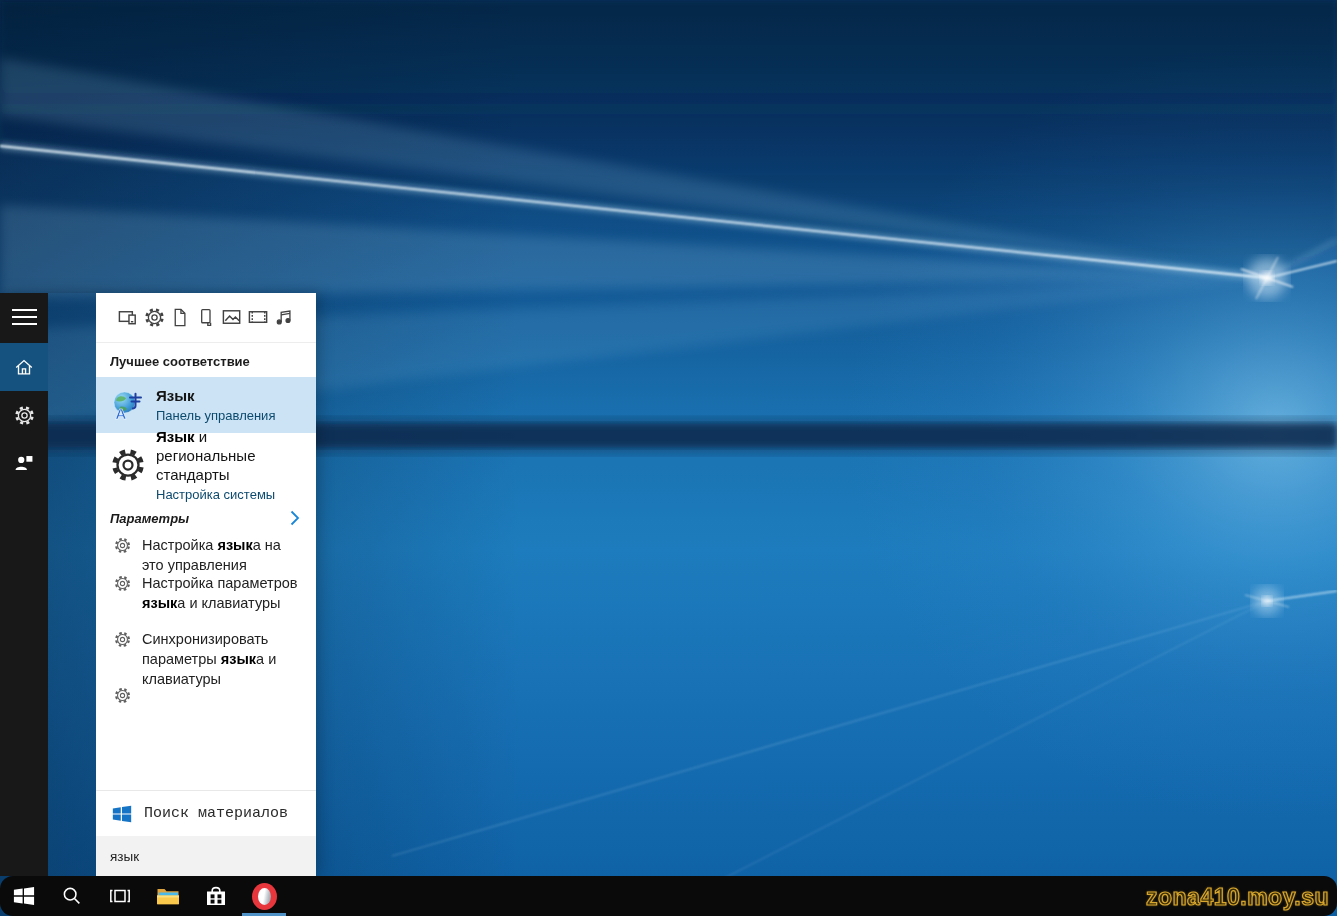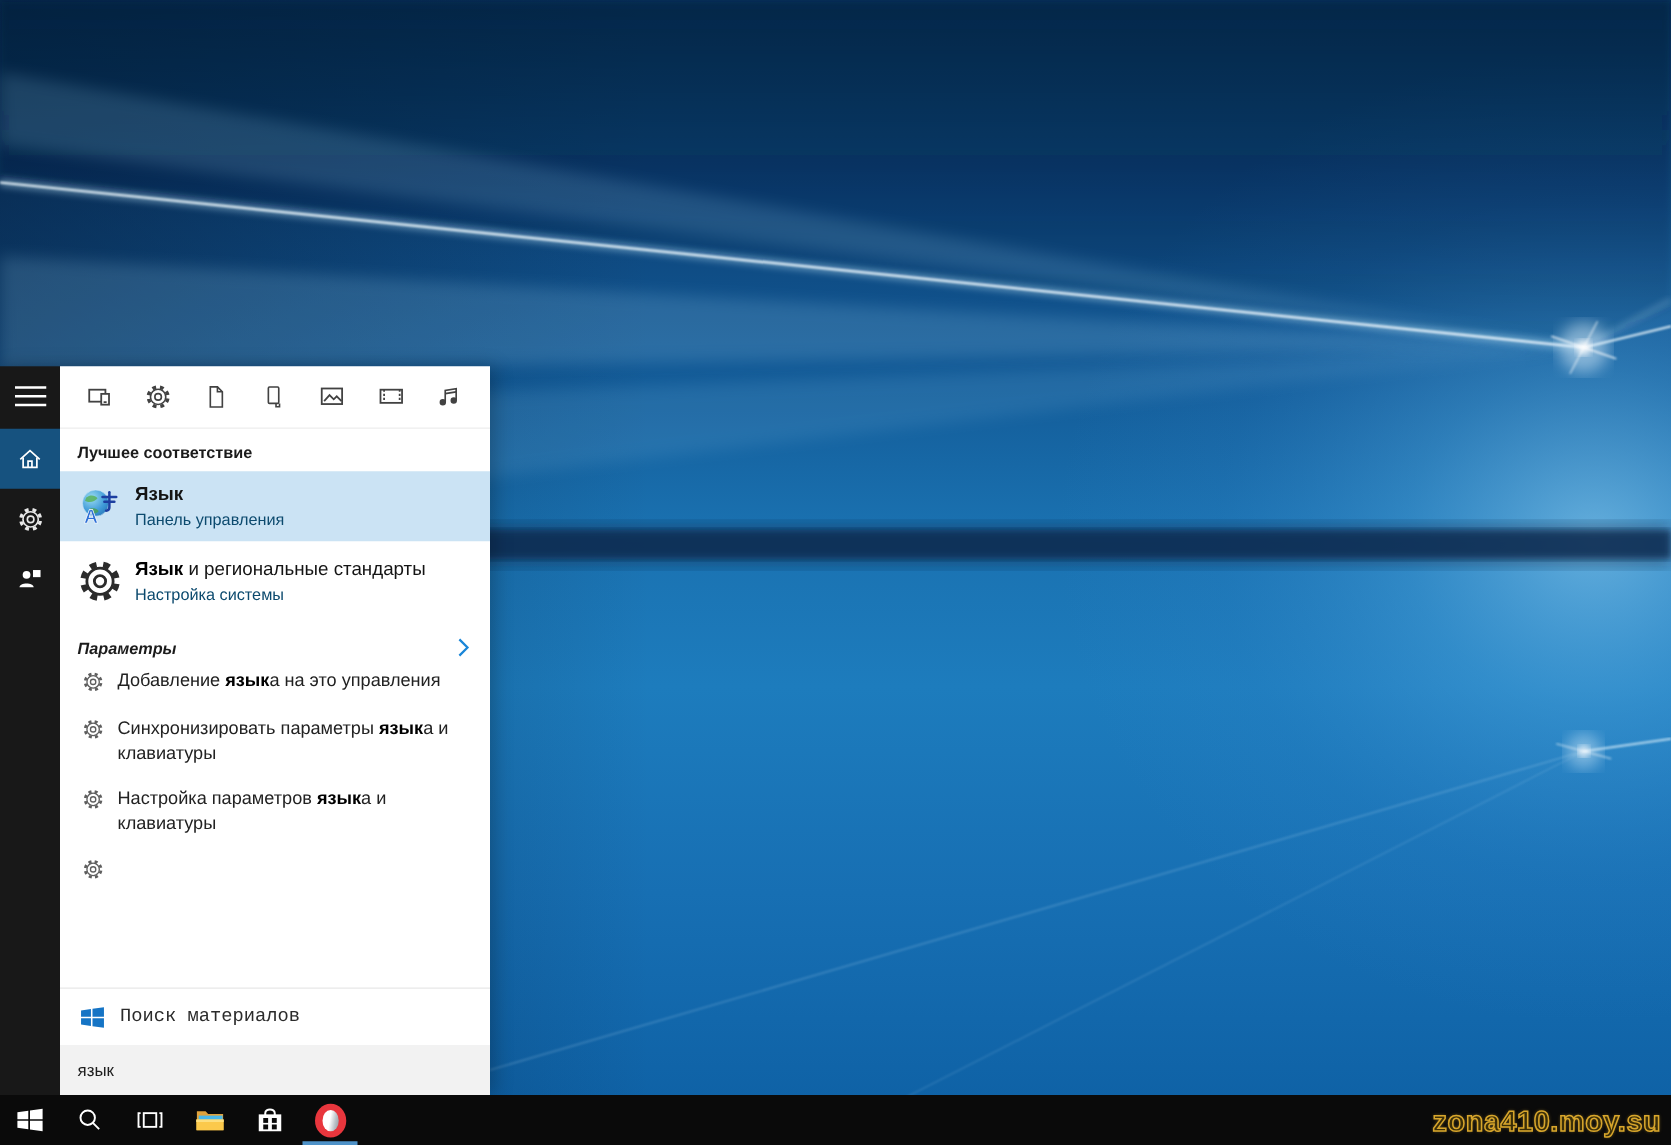--- a/index.html
+++ b/index.html
@@ -2,22 +2,22 @@
 <html><head>
 <meta charset="utf-8">
 <style>
   html,body{margin:0;padding:0;background:#000;}
   *{box-sizing:border-box;}
   .screen{position:relative;width:1337px;height:916px;overflow:hidden;
           font-family:"Liberation Sans",sans-serif;-webkit-font-smoothing:antialiased;}
   .wall{position:absolute;inset:0;width:1337px;height:916px;display:block;}
 
   
-  .flyout{position:absolute;left:0;top:293px;width:392px;height:583px;display:flex;
-          box-shadow:4px 0 14px rgba(0,0,0,.22);}
+  .flyout{position:absolute;left:0;top:293px;width:316px;height:583px;display:flex;
+          box-shadow:4px 0 14px rgba(0,0,0,.22);gap:48px;}
   .nav-rail{width:48px;background:#181818;flex:none;display:flex;flex-direction:column;}
   .rail-btn{width:48px;height:48px;display:flex;align-items:center;justify-content:center;color:#fff;}
   .rail-btn.hamburger{margin-bottom:2px;}
   .rail-btn.active{background:#16527f;}
   .burger{width:25px;display:flex;flex-direction:column;gap:5px;}
   .burger i{display:block;height:2px;background:#fff;}
 
   .panel{width:344px;background:#fff;display:flex;flex-direction:column;}
   .filter-row{height:50px;flex:none;display:flex;align-items:center;justify-content:space-between;
               padding:0 20px;border-bottom:1px solid #ededed;color:#424242;}
@@ -46,21 +46,21 @@
 
   .spacer{flex:1;}
   .web-row{height:46px;flex:none;display:flex;align-items:center;padding:0 14px;border-top:1px solid #e8e8e8;}
   .web-icon{width:20px;height:20px;margin:0 12px 0 2px;color:#1574c5;}
   .web-label{font-size:15px;color:#2b2b2b;font-family:Liberation Mono, monospace;}
   .search-box{height:40px;flex:none;background:#f2f2f2;display:flex;align-items:center;padding:0 14px;
               font-size:13.5px;color:#1f1f1f;}
 
   
   .taskbar{position:absolute;left:0;bottom:0;width:1337px;height:40px;background:#0a0a0a;
-           display:flex;align-items:stretch;}
+           display:flex;align-items:stretch;border-radius:13px;}
   .tb-btn{width:48px;height:40px;position:relative;display:flex;align-items:center;justify-content:center;color:#fff;}
   .tb-underline{position:absolute;left:2px;right:2px;bottom:0;height:3px;background:#4e92c8;}
   .opera-o{width:25px;height:27px;border-radius:50%;background:#e8363d;position:relative;}
   .opera-o i{position:absolute;inset:5px 6px;border-radius:50%;
              background:linear-gradient(100deg,#ffffff 45%,#b9c0c6 75%,#8f979e);}
   .watermark{position:absolute;right:8px;bottom:5px;font-size:23px;font-weight:700;letter-spacing:.5px;
              color:#3a2e08;-webkit-text-stroke:1.2px #d8a62c;
              text-shadow:0 0 3px rgba(240,190,60,.55);}
   svg.ic{display:block;}
 </style>
@@ -277,37 +277,37 @@
           <path d="M1.5 1.5 8 8l-6.5 6.5"></path>
         </svg>
       </div>
 
       <div class="setting-item one">
         <span class="set-gear">
           <svg class="ic" width="17" height="17" viewBox="0 0 24 24">
               <use href="#gear"></use>
             </svg>
           </span>
-        <span class="set-text"><span>Добавление </span><span class="seg-b">язык</span><span>а на это управления</span></span>
+        <span class="set-text"><span>Настройка </span><span class="seg-b">язык</span><span>а на это управления</span></span>
       </div>
       <div class="setting-item two">
         <span class="set-gear">
           <svg class="ic" width="17" height="17" viewBox="0 0 24 24">
               <use href="#gear"></use>
             </svg>
           </span>
-        <span class="set-text"><span>Синхронизировать параметры </span><span class="seg-b">язык</span><span>а и клавиатуры</span></span>
+        <span class="set-text"><span>Настройка параметров </span><span class="seg-b">язык</span><span>а и клавиатуры</span></span>
       </div>
       <div class="setting-item two">
         <span class="set-gear">
           <svg class="ic" width="17" height="17" viewBox="0 0 24 24">
               <use href="#gear"></use>
             </svg>
           </span>
-        <span class="set-text"><span>Настройка параметров </span><span class="seg-b">язык</span><span>а и клавиатуры</span></span>
+        <span class="set-text"><span>Синхронизировать параметры </span><span class="seg-b">язык</span><span>а и клавиатуры</span></span>
       </div>
       <div class="setting-item two">
         <span class="set-gear">
           <svg class="ic" width="17" height="17" viewBox="0 0 24 24">
               <use href="#gear"></use>
             </svg>
           </span>
       </div>
 
       <div class="spacer"></div>

